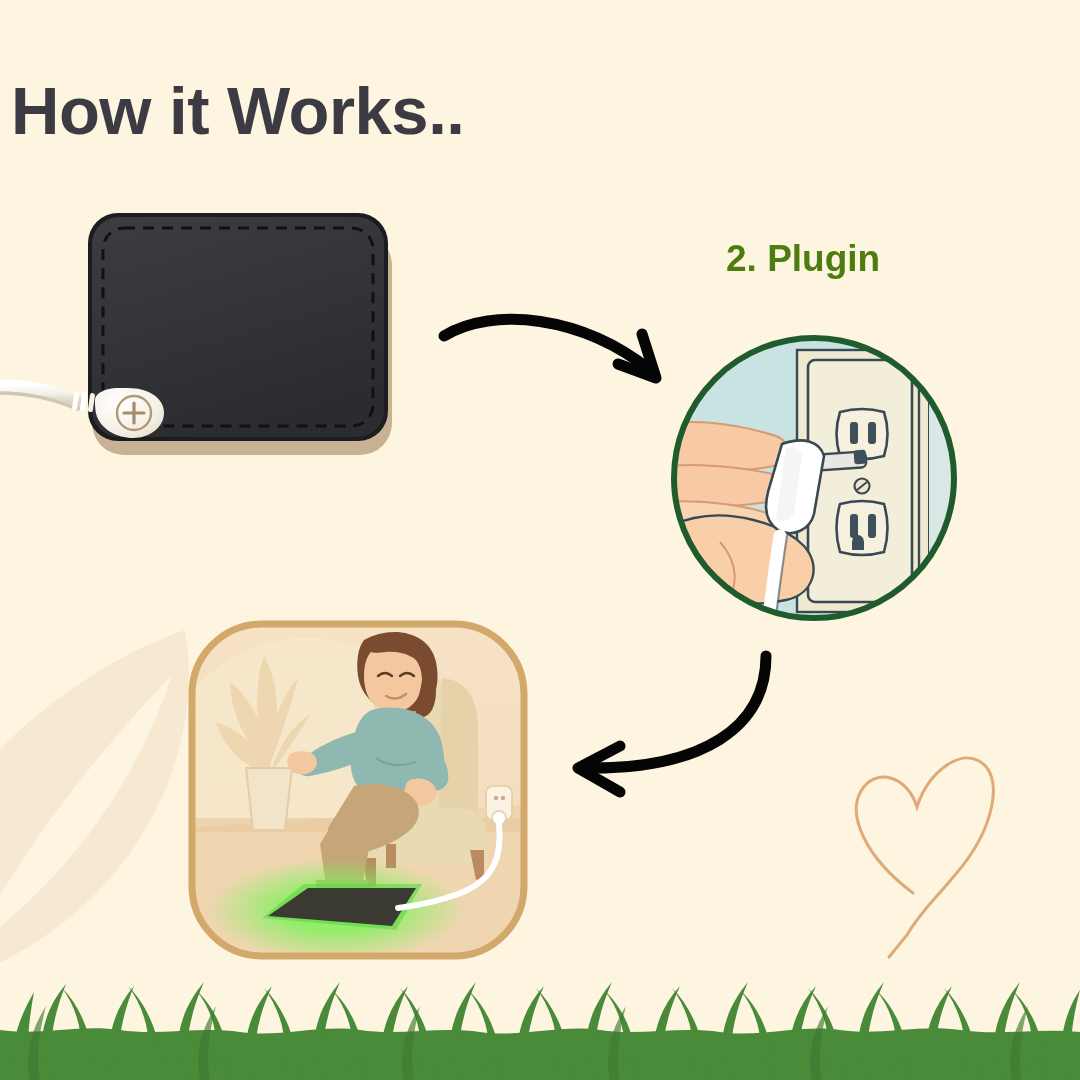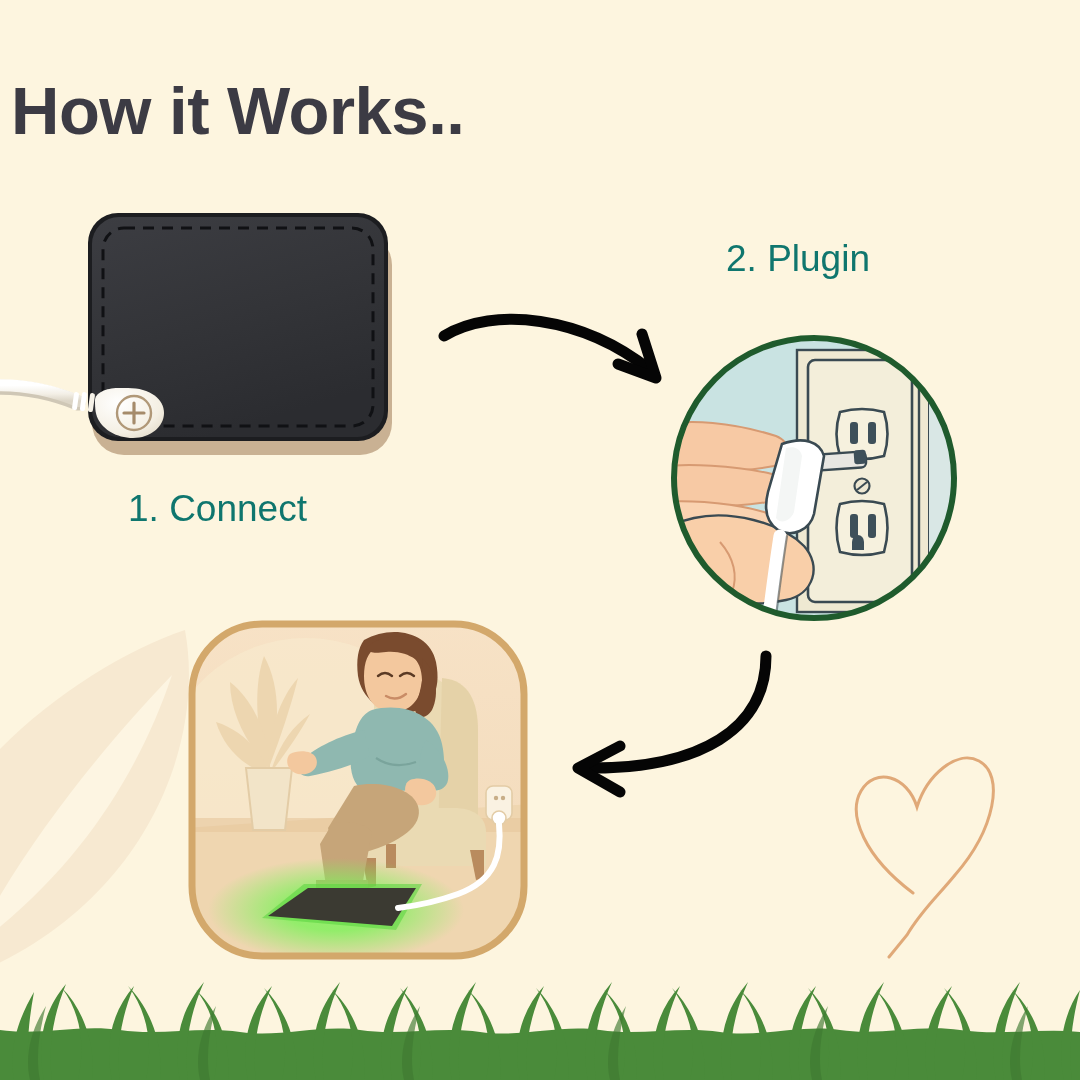--- a/index.html
+++ b/index.html
@@ -19,21 +19,21 @@
 
   
   .title {
     position:absolute; left:11px; top:72px; width:1080px;
     text-align:left;
     font-size:67px; font-weight:bold; letter-spacing:-0.5px;
     color:#3C3B44;
   }
 
   
-  .step-label { position:absolute; font-size:37px; font-weight:normal; color:#0f766e; white-space:nowrap; }
+  .step-label { position:absolute; font-size:37px; font-weight:bold; color:#4d7c0f; white-space:nowrap; }
   #label-1 { left:128px; top:488px; }
   #label-2 { left:726px; top:238px; }
   #label-3 { left:572px; top:880px; }
 
   
   #step1-device { position:absolute; left:0px; top:195px; width:420px; height:275px; }
 
   
   #step2-circle { position:absolute; left:668px; top:332px; width:292px; height:292px; }
 
@@ -90,21 +90,20 @@
       <rect x="73" y="197" width="5" height="18" rx="2.2" fill="#FFFFFF" transform="rotate(8 75 206)"></rect>
       <rect x="81" y="197" width="5" height="19" rx="2.2" fill="#FFFFFF" transform="rotate(8 83 206)"></rect>
       <rect x="89" y="198" width="5" height="19" rx="2.2" fill="#F6F2E8" transform="rotate(8 91 207)"></rect>
     </g>
 
     <path d="M95,205 C95,198 106,193 118,193 L128,193 C150,193 164,204 164,218 C164,232 150,243 133,243 C116,243 103,234 98,224 C95,218 95,211 95,205 Z" fill="url(#connG)"></path>
     <circle cx="134" cy="218" r="17" fill="none" stroke="#B09878" stroke-width="2.4"></circle>
     <path d="M134,208 L134,228 M124,218 L144,218" stroke="#A58B6B" stroke-width="3.2" stroke-linecap="round"></path>
   </svg>
 
-  <div class="step-label" id="label-1">1. Connect</div>
 
   <svg id="arrow-1" viewBox="0 0 265 115">
     <path d="M12,38 C62,8 150,18 218,72" fill="none" stroke="#050505" stroke-width="11" stroke-linecap="round"></path>
     <path d="M186,66 L224,80 L210,36" fill="none" stroke="#050505" stroke-width="11" stroke-linecap="round" stroke-linejoin="round"></path>
   </svg>
 
   <svg id="step2-circle" viewBox="0 0 292 292">
     <defs>
       <clipPath id="clipCircle">
           <circle cx="146" cy="146" r="140"></circle>

